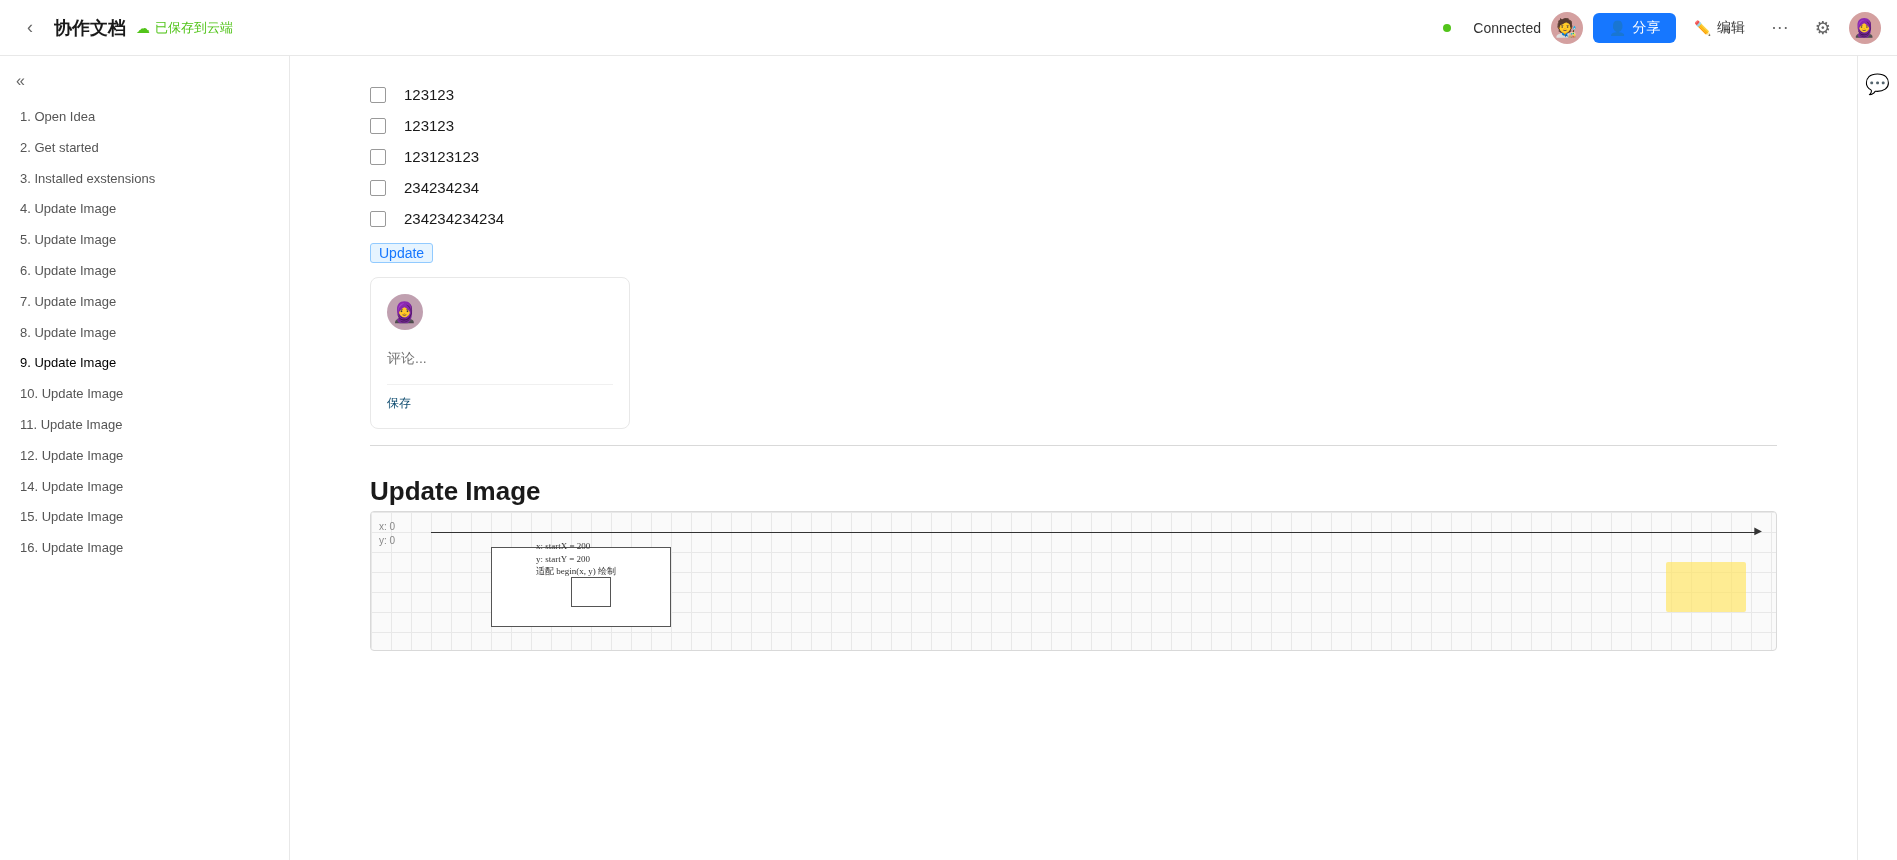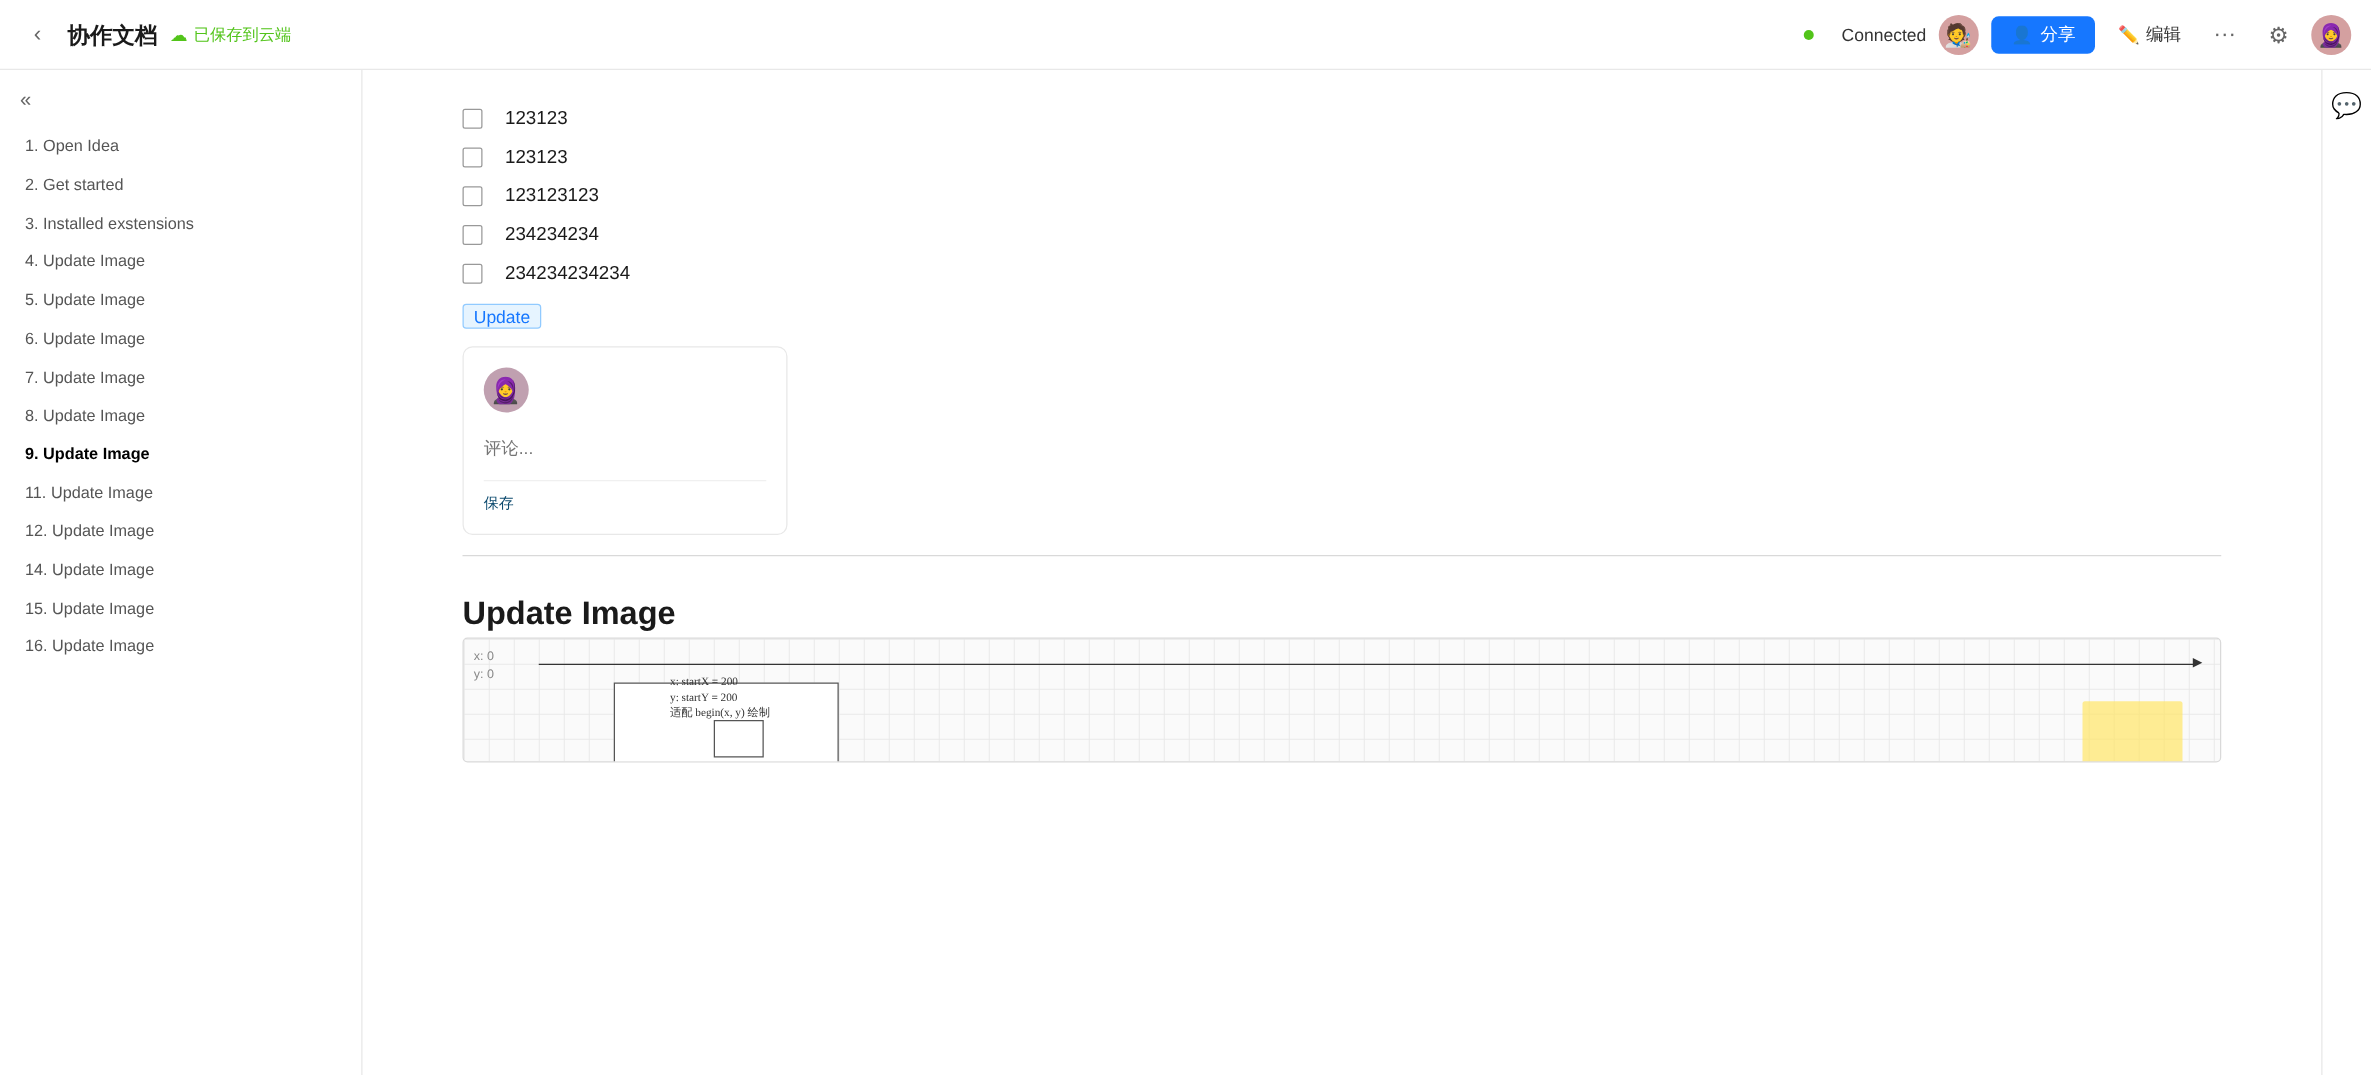--- a/index.html
+++ b/index.html
@@ -96,21 +96,21 @@
       font-size: 16px; color: #666;
     }
     .sidebar-item {
       padding: 5px 20px;
       font-size: 13px;
       color: #555;
       cursor: pointer;
       line-height: 1.6;
     }
     .sidebar-item.active {
-      font-weight: 700; color: #000;
+      font-weight: 400; color: #000;
     }
 
     
     .content {
       flex: 1;
       overflow-y: auto;
       padding: 30px 80px;
       position: relative;
     }
 
@@ -175,21 +175,21 @@
     
     .section-heading {
       font-size: 26px; font-weight: 700; color: #1a1a1a;
       margin-bottom: 4px;
     }
 
     
     .diagram-area {
       border: 1px solid #d9d9d9;
       border-radius: 4px;
-      height: 100px;
+      height: 140px;
       background: #fafafa;
       position: relative;
       overflow: hidden;
     }
     .diagram-grid {
       position: absolute; inset: 0;
       background-image:
         linear-gradient(to right, #e8e8e8 1px, transparent 1px),
         linear-gradient(to bottom, #e8e8e8 1px, transparent 1px);
       background-size: 20px 20px;
@@ -279,20 +279,21 @@
     </div>
     <div class="sidebar-item">1. Open Idea</div>
     <div class="sidebar-item">2. Get started</div>
     <div class="sidebar-item">3. Installed exstensions</div>
     <div class="sidebar-item">4. Update Image</div>
     <div class="sidebar-item">5. Update Image</div>
     <div class="sidebar-item">6. Update Image</div>
     <div class="sidebar-item">7. Update Image</div>
     <div class="sidebar-item">8. Update Image</div>
     <div class="sidebar-item active">9. Update Image</div>
+    <div class="sidebar-item">10. Update Image</div>
     <div class="sidebar-item">11. Update Image</div>
     <div class="sidebar-item">12. Update Image</div>
     <div class="sidebar-item">14. Update Image</div>
     <div class="sidebar-item">15. Update Image</div>
     <div class="sidebar-item">16. Update Image</div>
   </aside>
 
   <main class="content">
 
     

